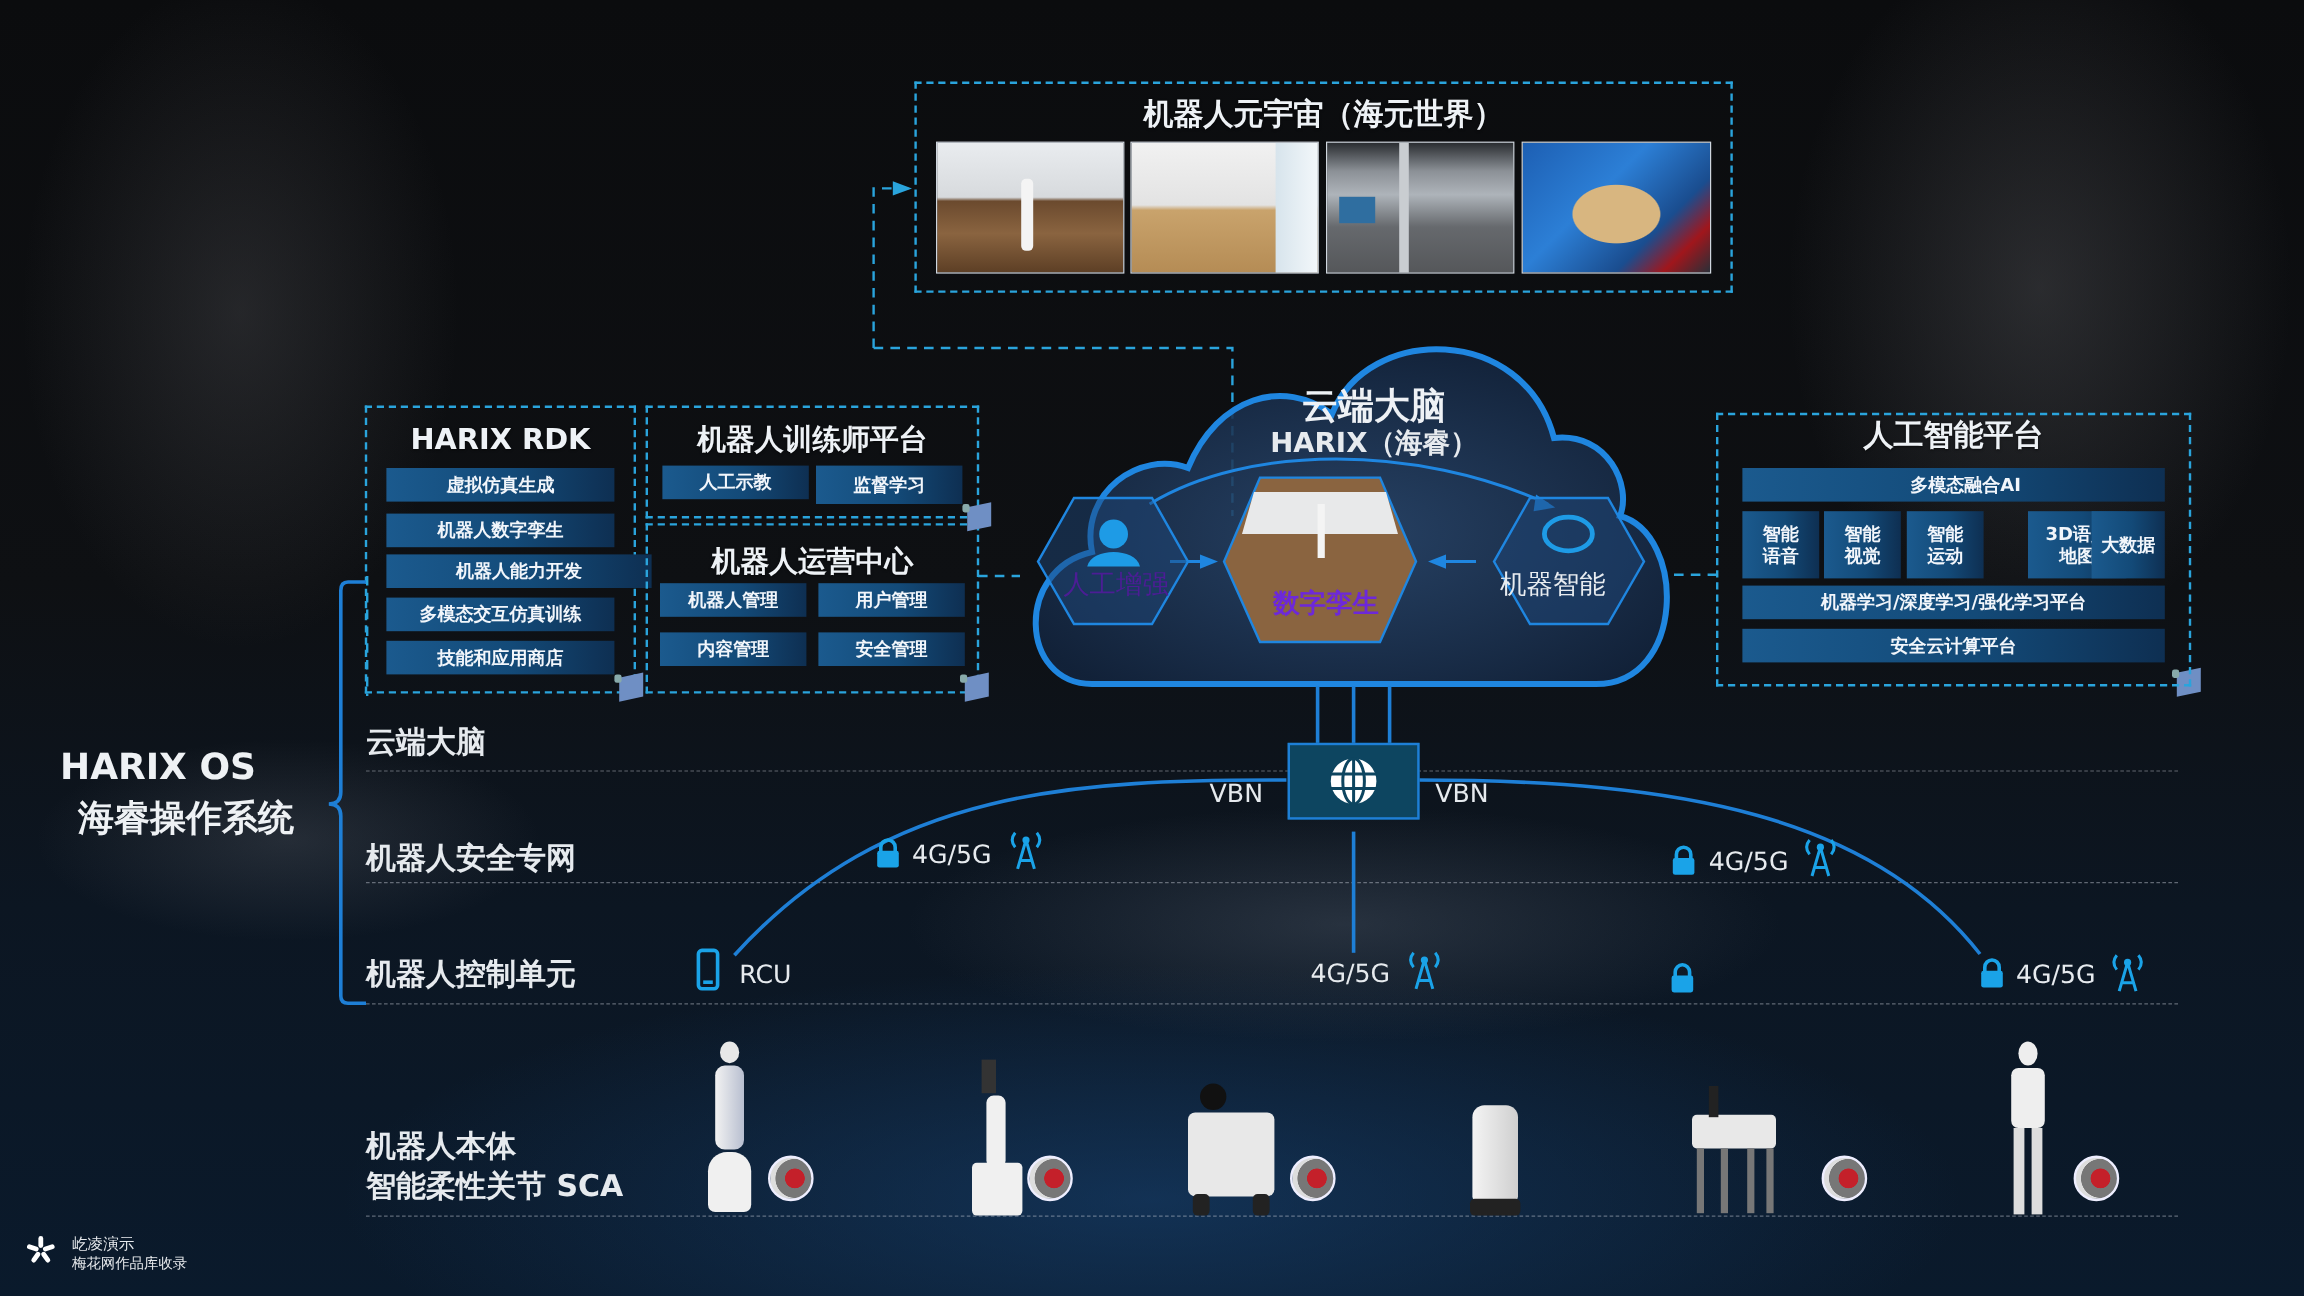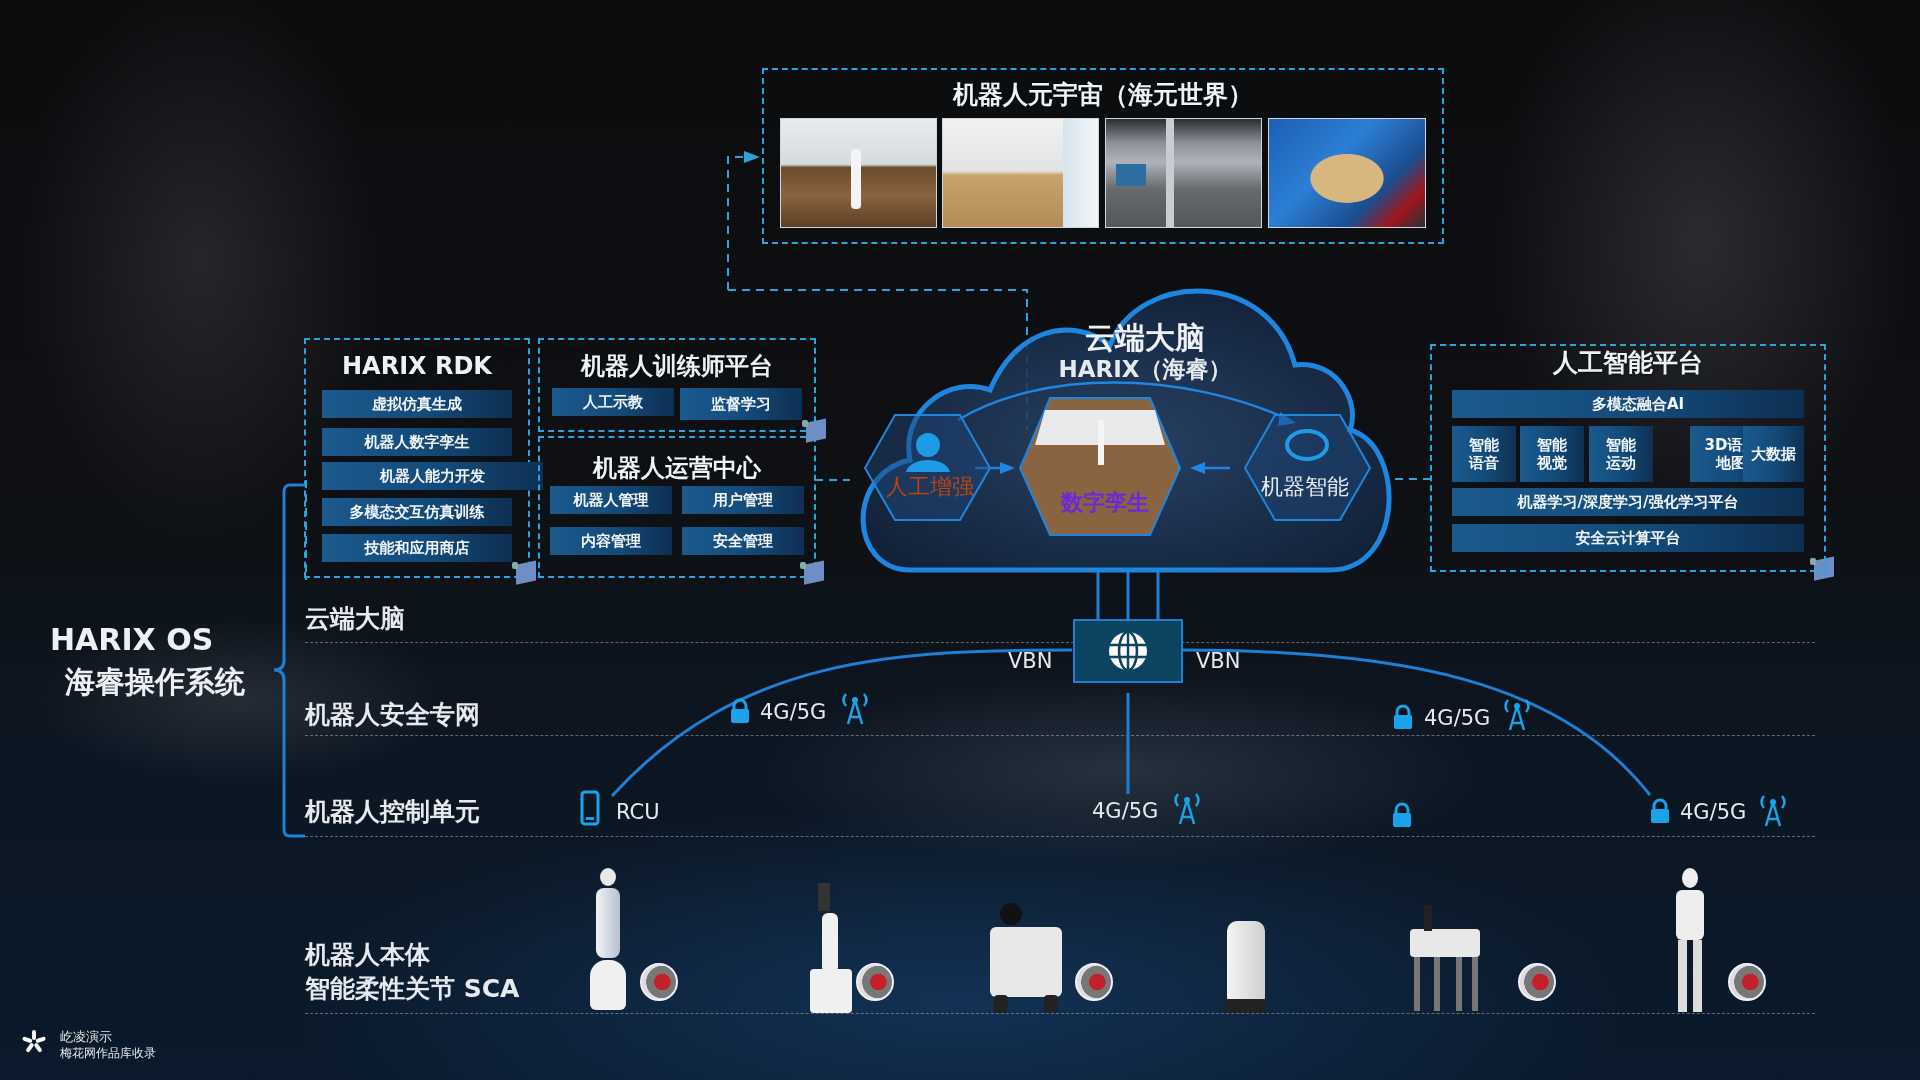--- a/index.html
+++ b/index.html
@@ -123,23 +123,23 @@
     <circle cx="88" cy="185" r="12"></circle>
     <path d="M66,212 C70,196 106,196 110,212 Z"></path>
   </g>
 
   <g fill="none" stroke="#1e9be6" stroke-width="4">
     <ellipse cx="467" cy="185" rx="20" ry="14"></ellipse>
   </g>
 </svg>
 <div class="abs" style="left:1040px;top:318px;width:210px;text-align:center;font-size:30px;font-weight:bold;color:#eef1f5;">云端大脑</div>
 <div class="abs" style="left:1020px;top:354px;width:250px;text-align:center;font-size:23px;font-weight:bold;color:#e6eaee;">HARIX（海睿）</div>
-<div class="abs" style="left:875px;top:472px;width:110px;text-align:center;font-size:22px;color:#c2410c;">人工增强</div>
+<div class="abs" style="left:875px;top:472px;width:110px;text-align:center;font-size:22px;color:#4c1d95;">人工增强</div>
 <div class="abs" style="left:1050px;top:488px;width:110px;text-align:center;font-size:22px;color:#6d28d9;font-weight:bold;">数字孪生</div>
-<div class="abs" style="left:1250px;top:472px;width:110px;text-align:center;font-size:22px;color:#e8ecf0;">机器智能</div>
+<div class="abs" style="left:1250px;top:472px;width:110px;text-align:left;font-size:22px;color:#e8ecf0;">机器智能</div>
 
 <div class="dash-box" style="left:1430px;top:344px;width:396px;height:228px;">
   <div class="panel-title" style="top:0;font-size:25px;">人工智能平台</div>
 </div>
 <div class="chip" style="left:1452px;top:390px;width:352px;height:28px;padding-left:20px;">多模态融合AI</div>
 <div class="chip" style="left:1452px;top:426px;width:64px;height:56px;flex-direction:column;">
   <span>智能</span>
     <span>语音</span>
   </div>
 <div class="chip" style="left:1520px;top:426px;width:64px;height:56px;flex-direction:column;">

